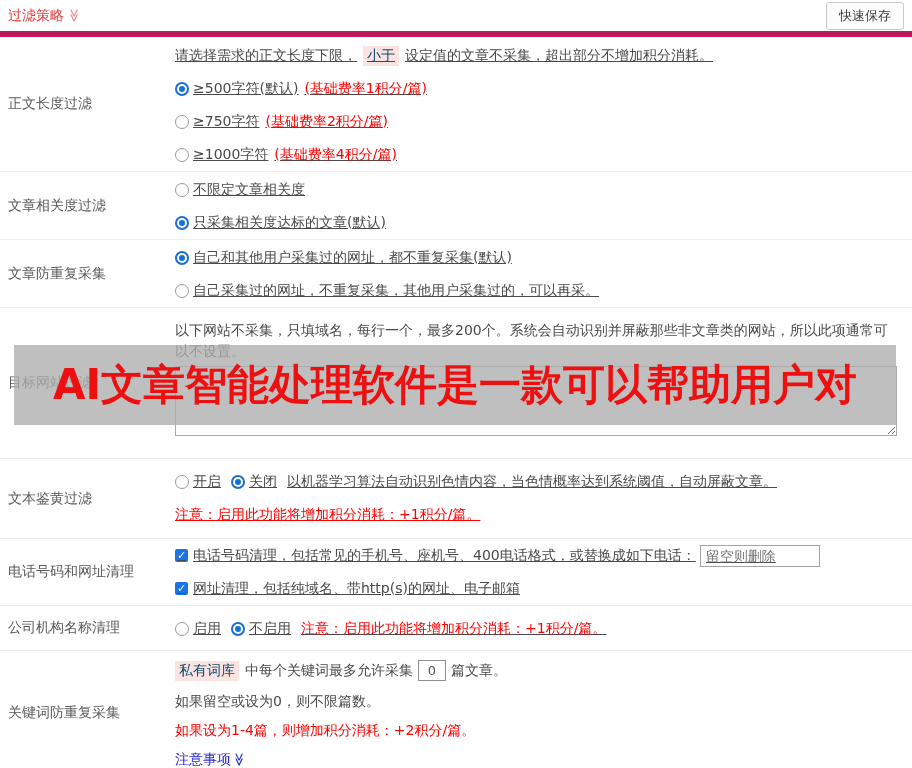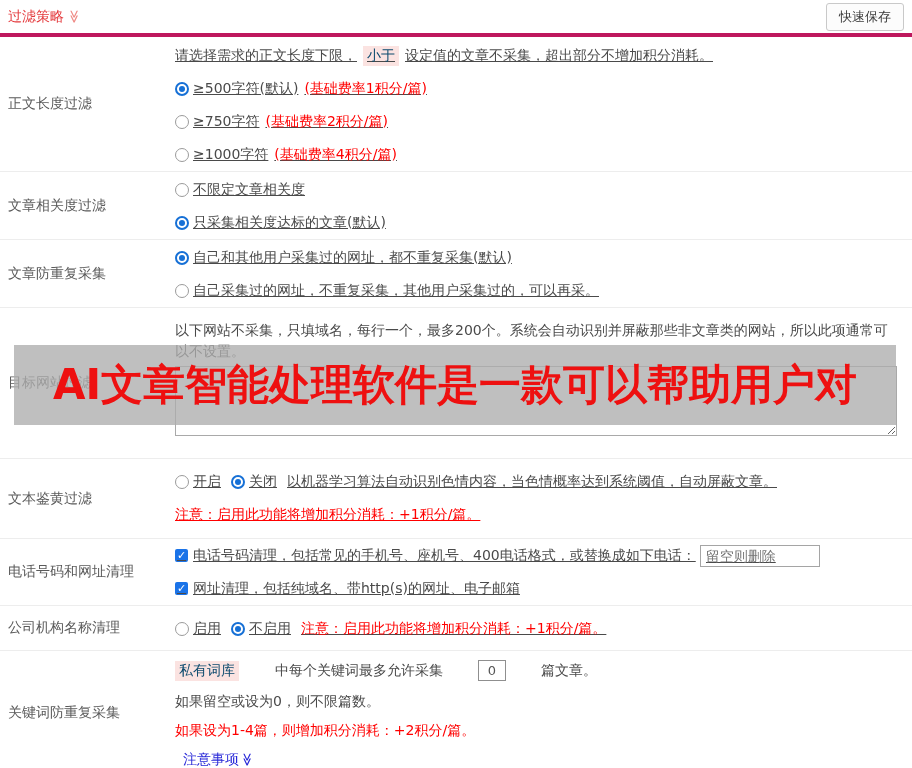--- a/index.html
+++ b/index.html
@@ -5,21 +5,21 @@
   * { margin:0; padding:0; box-sizing:border-box; }
   html,body { width:912px; height:768px; }
   body {
     font-family:"DejaVu Sans","Liberation Sans",sans-serif;
     font-size:14px; color:#4a4a4a; background:#fff;
     position:relative; overflow:hidden;
   }
   
   .header {
     height:37px; display:flex; align-items:center; justify-content:space-between;
-    padding:0 8px; border-bottom:4px solid #be185d;
+    padding:0 8px; border-bottom:6px solid #be185d;
   }
   .page-title { color:#e4393c; font-size:14px; display:flex; align-items:center; gap:4px; }
   .chev { display:inline-block; transform:rotate(90deg); font-size:13px; line-height:1; }
   .chev::before { content:"\226B"; }
   .chev.red { color:#ef8a85; }
   .chev.blue { color:#2727d8; }
   .save-btn {
     background:#fcfcfc; border:1px solid #c9c9c9; border-radius:3px;
     font-size:13px; color:#3c3c3c; padding:4px 12px; cursor:pointer;
     font-family:inherit;
@@ -48,21 +48,21 @@
   .radio.off { border:1px solid #9b9b9b; }
   .checkbox {
     width:13px; height:13px; flex:none; background:#1a73e8; border-radius:2px;
     margin-right:5px; color:#fff; font-size:11px; line-height:13px; text-align:center;
   }
   .checkbox::before { content:"\2713"; }
   .red { color:#ff0000;text-align:right; }
   .chip { background:#fbe3e1; color:#0c4a6e; padding:1px 4px; margin-right:6px; white-space:nowrap; }
   .gap { margin-left:6px; }
   .gap-r { margin-right:10px; }
-  .link { color:#2727d8; margin-left:8px; display:inline-flex; align-items:center; gap:2px; cursor:pointer; }
+  .link { color:#2727d8; margin-left:0; display:inline-flex; align-items:center; gap:2px; cursor:pointer; }
   .text-input {
     border:1px solid #a5a5a5; height:22px; width:120px; font-size:14px;
     padding:0 5px; color:#555; font-family:inherit; margin-left:4px;
   }
   .num-input {
     border:1px solid #8f8f8f; height:21px; width:28px; text-align:center;
     font-size:13px; color:#555; font-family:inherit; margin:0 5px;
   }
   .desc-text { line-height:21px; padding-top:5px; width:722px; }
   textarea.domains {
@@ -192,21 +192,21 @@
       <span class="radio on"></span>
       <span class="gap-r">不启用</span>
       <span class="red">注意：启用此功能将增加积分消耗：+1积分/篇。</span>
     </div>
   </div>
 </div>
 
 <div class="row r8">
   <div class="row-label">关键词防重复采集</div>
   <div class="row-content">
-    <div class="line8" style="height:33px;gap:30px;">
+    <div class="line8" style="height:33px;">
       <span class="chip">私有词库</span>
       <span>中每个关键词最多允许采集</span>
       <input class="num-input" type="text" value="0" style="">
       <span>篇文章。</span>
     </div>
     <div class="line8">如果留空或设为0，则不限篇数。</div>
     <div class="line8 red">如果设为1-4篇，则增加积分消耗：+2积分/篇。</div>
     <div class="line8">
       <span class="link">
         <span>注意事项</span>

